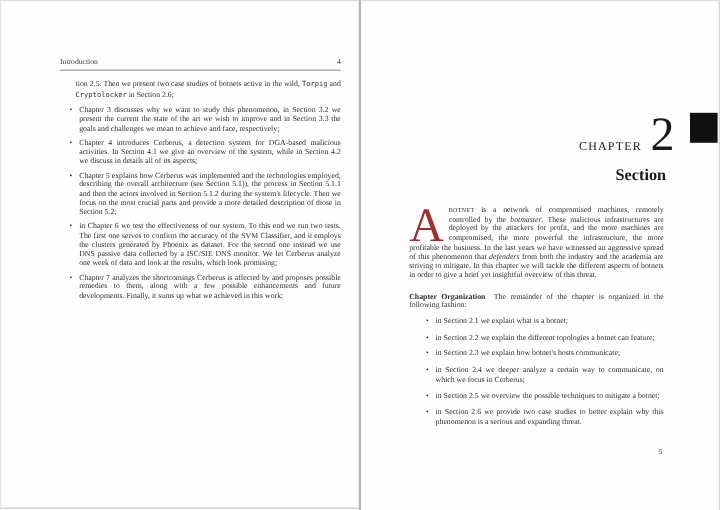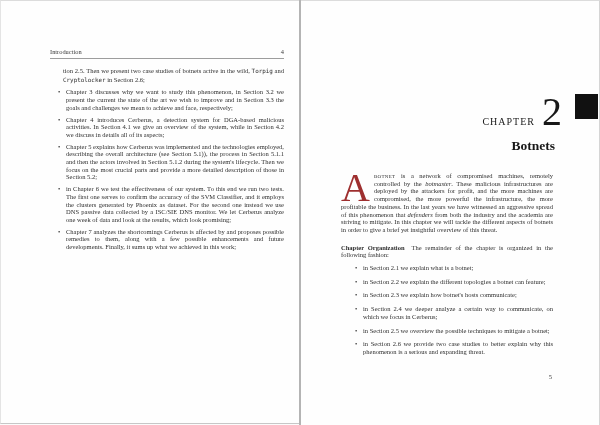--- a/index.html
+++ b/index.html
@@ -71,21 +71,21 @@
   </div>
 
   <div class="divider"></div>
 
   <div class="page page-right">
     <div class="chapter-row">
       <span class="chapter-label">CHAPTER</span>
       <span class="chapter-number">2</span>
     </div>
     <div class="chapter-square"></div>
-    <div class="chapter-title">Botnets</div>
+    <div class="chapter-title">Section</div>
 
     <div class="rp-body">
       <p class="lead"><span class="dropcap">A</span><span class="sc">botnet</span><span> is a network of compromised machines, remotely controlled by the </span><span class="it">botmaster</span><span>.  These malicious infrastructures are deployed by the attackers for profit, and the more machines are compromised, the more powerful the infrastructure, the more profitable the business. In the last years we have witnessed an aggressive spread of this phenomenon that </span><span class="it">defenders</span><span> from both the industry and the academia are striving to mitigate.  In this chapter we will tackle the different aspects of botnets in order to give a brief yet insightful overview of this threat.</span></p>
 
       <p class="org"><span class="org-label">Chapter Organization</span><span>The remainder of the chapter is organized in the following fashion:</span></p>
 
       <p class="bullet">in Section 2.1 we explain what is a botnet;</p>
       <p class="bullet">in Section 2.2 we explain the different topologies a botnet can feature;</p>
       <p class="bullet">in Section 2.3 we explain how botnet's hosts communicate;</p>
       <p class="bullet">in Section 2.4 we deeper analyze a certain way to communicate, on which we focus in Cerberus;</p>

